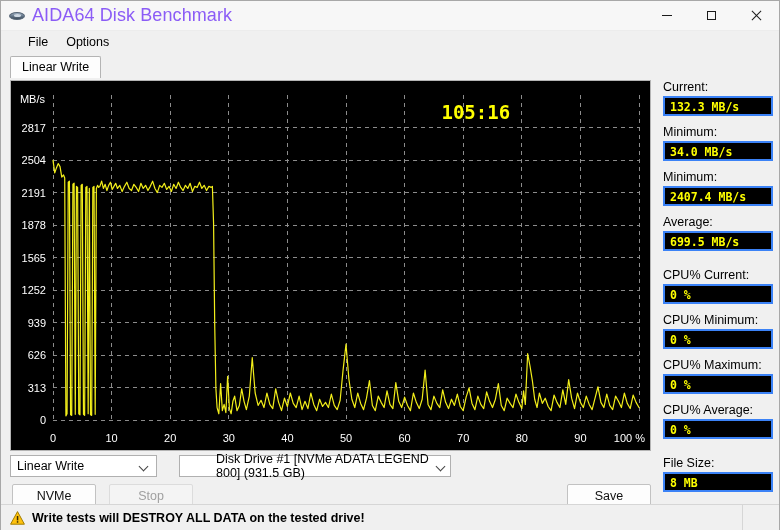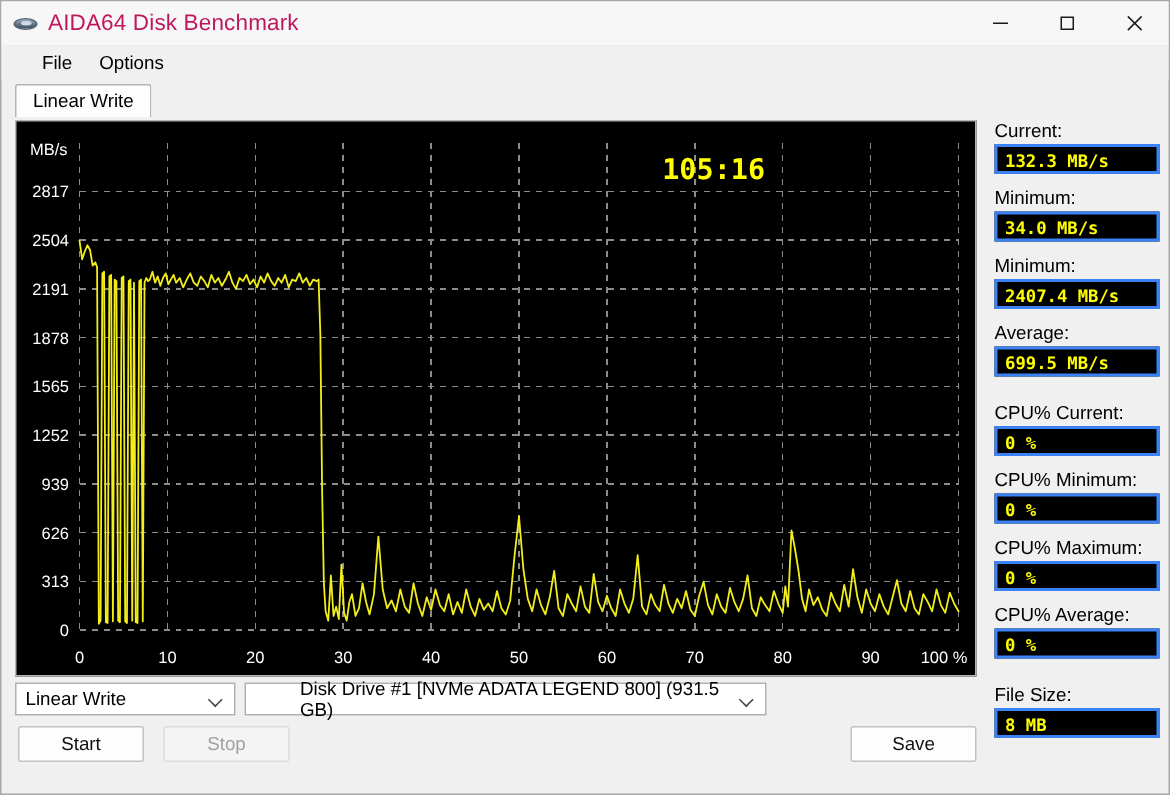--- a/index.html
+++ b/index.html
@@ -21,21 +21,21 @@
   .tb-icon{width:16px;height:16px;margin-left:8px;margin-right:7px;position:relative;}
   .tb-icon .disk{
     position:absolute;left:0;top:4px;width:16px;height:8px;border-radius:50%;
     background:linear-gradient(180deg,#9fb0c2 0%,#5b6d80 60%,#41505e 100%);
     border:1px solid #566575;box-sizing:border-box;
   }
   .tb-icon .disk:after{
     content:"";position:absolute;left:4px;top:1.5px;width:7px;height:3px;border-radius:50%;
     background:#cfd9e3;
   }
-  .tb-title{font-size:15px;color:#be185d;letter-spacing:.1px;}
+  .tb-title{font-size:18px;color:#8b5cf6;letter-spacing:.1px;}
   .tb-buttons{margin-left:auto;display:flex;height:29px;}
   .tb-btn{
     width:45px;height:29px;display:flex;align-items:center;justify-content:center;
     font-size:12px;color:#1b1b1b;
   }
   .glyph-min{width:10px;height:1px;background:#1b1b1b;}
   .glyph-max{width:9px;height:9px;border:1px solid #1b1b1b;box-sizing:border-box;}
   .glyph-close{position:relative;width:11px;height:11px;}
   .glyph-close:before,.glyph-close:after{
     content:"";position:absolute;left:-1px;top:5px;width:13px;height:1px;background:#1b1b1b;
@@ -79,21 +79,21 @@
   }
   .select .chev{
     margin-left:auto;margin-right:7px;width:9px;height:9px;position:relative;
   }
   .select .chev:before{
     content:"";position:absolute;left:0;top:1px;width:6px;height:6px;
     border-right:1.4px solid #444;border-bottom:1.4px solid #444;
     transform:rotate(45deg);
   }
   .sel-mode{width:147px;}
-  .sel-drive{width:348px;margin-left:6px;padding-left:36px;}
+  .sel-drive{width:272px;margin-left:22px;padding-left:36px;}
   .row2{display:flex;align-items:center;margin-top:7px;}
   .btn{
     height:24px;min-width:84px;background:#fdfdfd;border:1px solid #c2c2c2;
     box-sizing:border-box;display:flex;align-items:center;justify-content:center;
     font-size:12.5px;color:#111;border-radius:2px;
   }
   .btn.disabled{color:#a0a0a0;background:#f4f4f4;border-color:#dcdcdc;text-align:center;}
   .btn-start{margin-left:2px;}
   .btn-stop{margin-left:13px;}
   .btn-save{margin-left:auto;}
@@ -236,21 +236,32 @@
         <div class="select sel-mode">
           <span>Linear Write</span>
           <span class="chev"></span>
         </div>
         <div class="select sel-drive">
           <span>Disk Drive #1  [NVMe   ADATA LEGEND 800]  (931.5 GB)</span>
           <span class="chev"></span>
         </div>
       </div>
       <div class="row2">
-        <div class="btn btn-start">Start</div>
+        <div class="btn btn-start">NVMe</div>
         <div class="btn btn-stop disabled">Stop</div>
         <div class="btn btn-save">Save</div>
       </div>
     </div>
   </div>
 
+  <div class="warnbar">
+    <div class="warn-icon">
+      <svg width="15" height="14" viewBox="0 0 15 14">
+        <path d="M7.5 0.6 L14.4 13.2 L0.6 13.2 Z" fill="#ffc20e" stroke="#a07c00" stroke-width="1"></path>
+        <rect x="6.8" y="5.0" width="1.5" height="4.4" fill="#3a2c00"></rect>
+        <rect x="6.8" y="10.2" width="1.5" height="1.5" fill="#3a2c00"></rect>
+      </svg>
+    </div>
+    <div class="warn-text">Write tests will DESTROY ALL DATA on the tested drive!</div>
+    <div class="warn-sep"></div>
+  </div>
 
 </div>
 
 </body></html>

